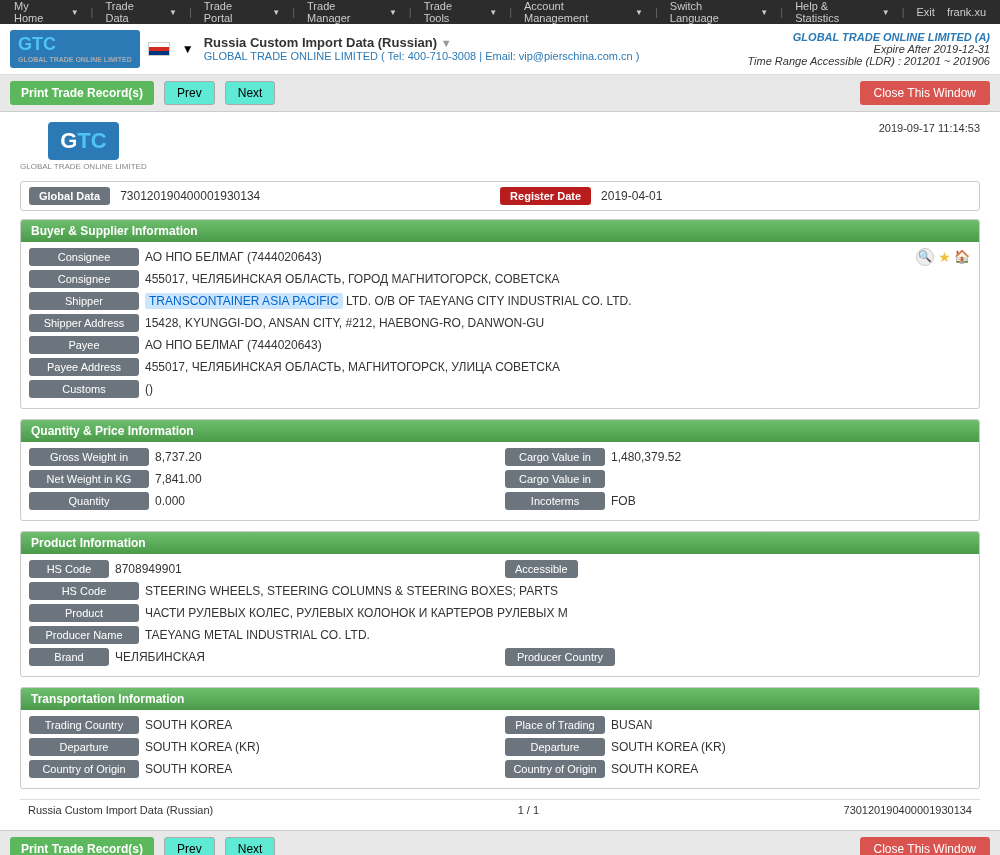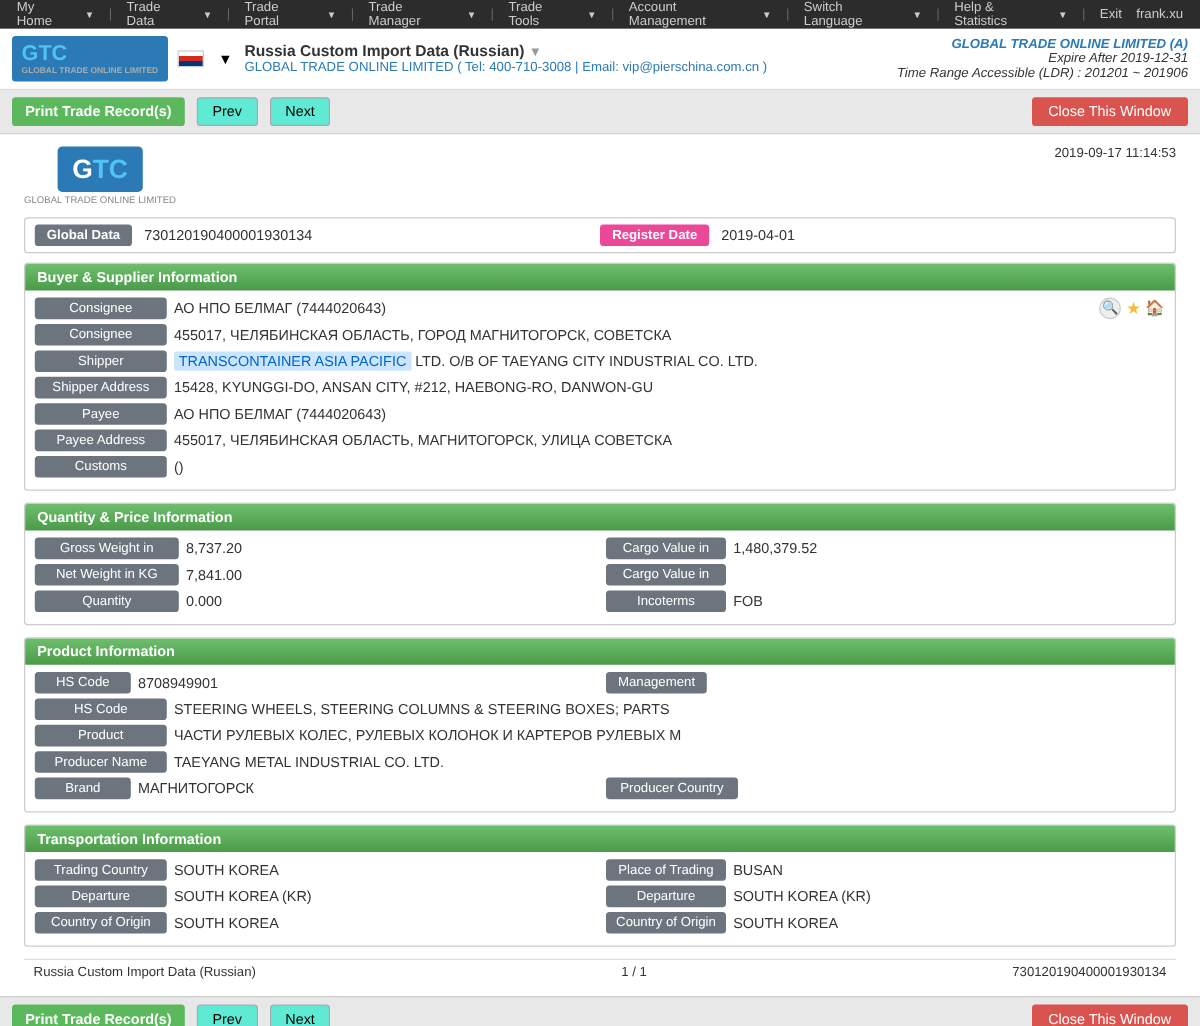--- a/index.html
+++ b/index.html
@@ -152,21 +152,21 @@
     }
     .label-btn {
       background: #6c757d;
       color: white;
       padding: 3px 10px;
       border-radius: 3px;
       font-size: 11px;
       font-weight: bold;
       white-space: nowrap;
     }
-    .label-btn.green { background: #ec4899; }
+    .label-btn.green { background: #b91c1c; }
     .data-value { font-size: 12px; color: #333; flex: 1; }
 
     
     .section {
       border: 1px solid #ccc;
       border-radius: 3px;
       margin-bottom: 10px;
     }
     .section-header {
       background: linear-gradient(to bottom, #6dbf6d, #4a9a4a);
@@ -447,21 +447,21 @@
   <div class="section">
     <div class="section-header">Product Information</div>
     <div class="section-body">
 
       <div class="field-row-2col">
         <div class="field-group">
           <span class="field-label" style="min-width:80px;">HS Code</span>
           <span class="field-value">8708949901</span>
         </div>
         <div class="field-group">
-          <button class="btn-declaration">Management</button>
+          <button class="btn-declaration">Accessible</button>
         </div>
       </div>
 
       <div class="field-row">
         <span class="field-label">HS Code</span>
         <span class="field-value">STEERING WHEELS, STEERING COLUMNS &amp; STEERING BOXES; PARTS</span>
       </div>
 
       <div class="field-row">
         <span class="field-label">Product</span>
@@ -469,21 +469,21 @@
       </div>
 
       <div class="field-row">
         <span class="field-label">Producer Name</span>
         <span class="field-value">TAEYANG METAL INDUSTRIAL CO. LTD.</span>
       </div>
 
       <div class="field-row-2col">
         <div class="field-group">
           <span class="field-label" style="min-width:80px;">Brand</span>
-          <span class="field-value">МАГНИТОГОРСК</span>
+          <span class="field-value">ЧЕЛЯБИНСКАЯ</span>
         </div>
         <div class="field-group">
           <span class="field-label" style="min-width:110px;">Producer Country</span>
           <span class="field-value"></span>
         </div>
       </div>
 
     </div>
   </div>
 

